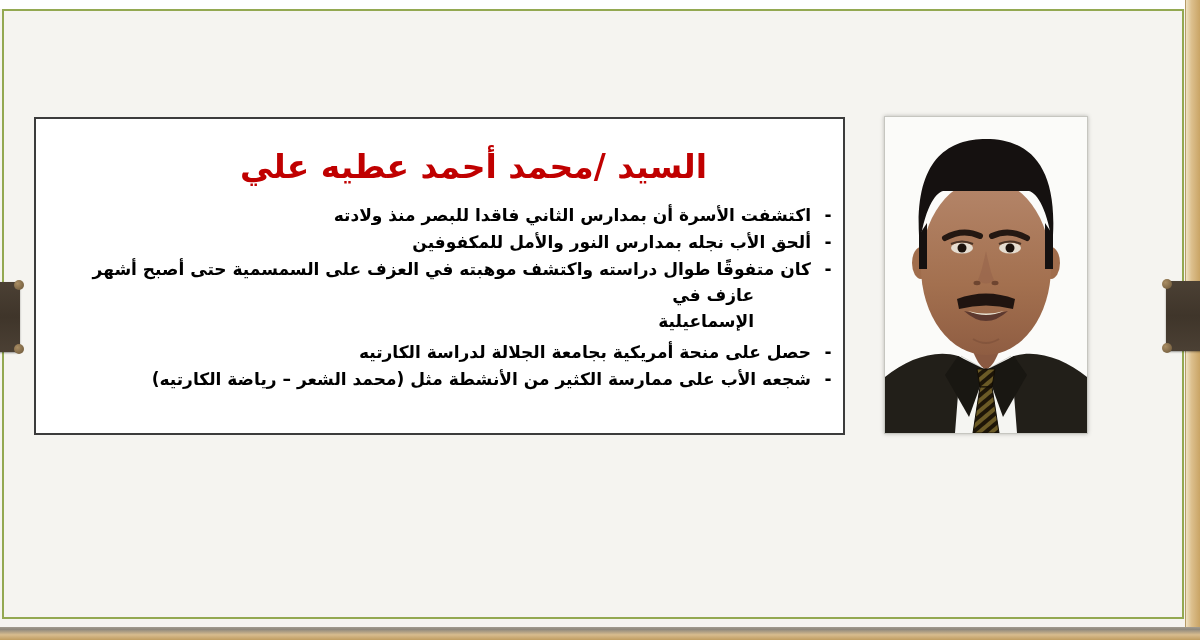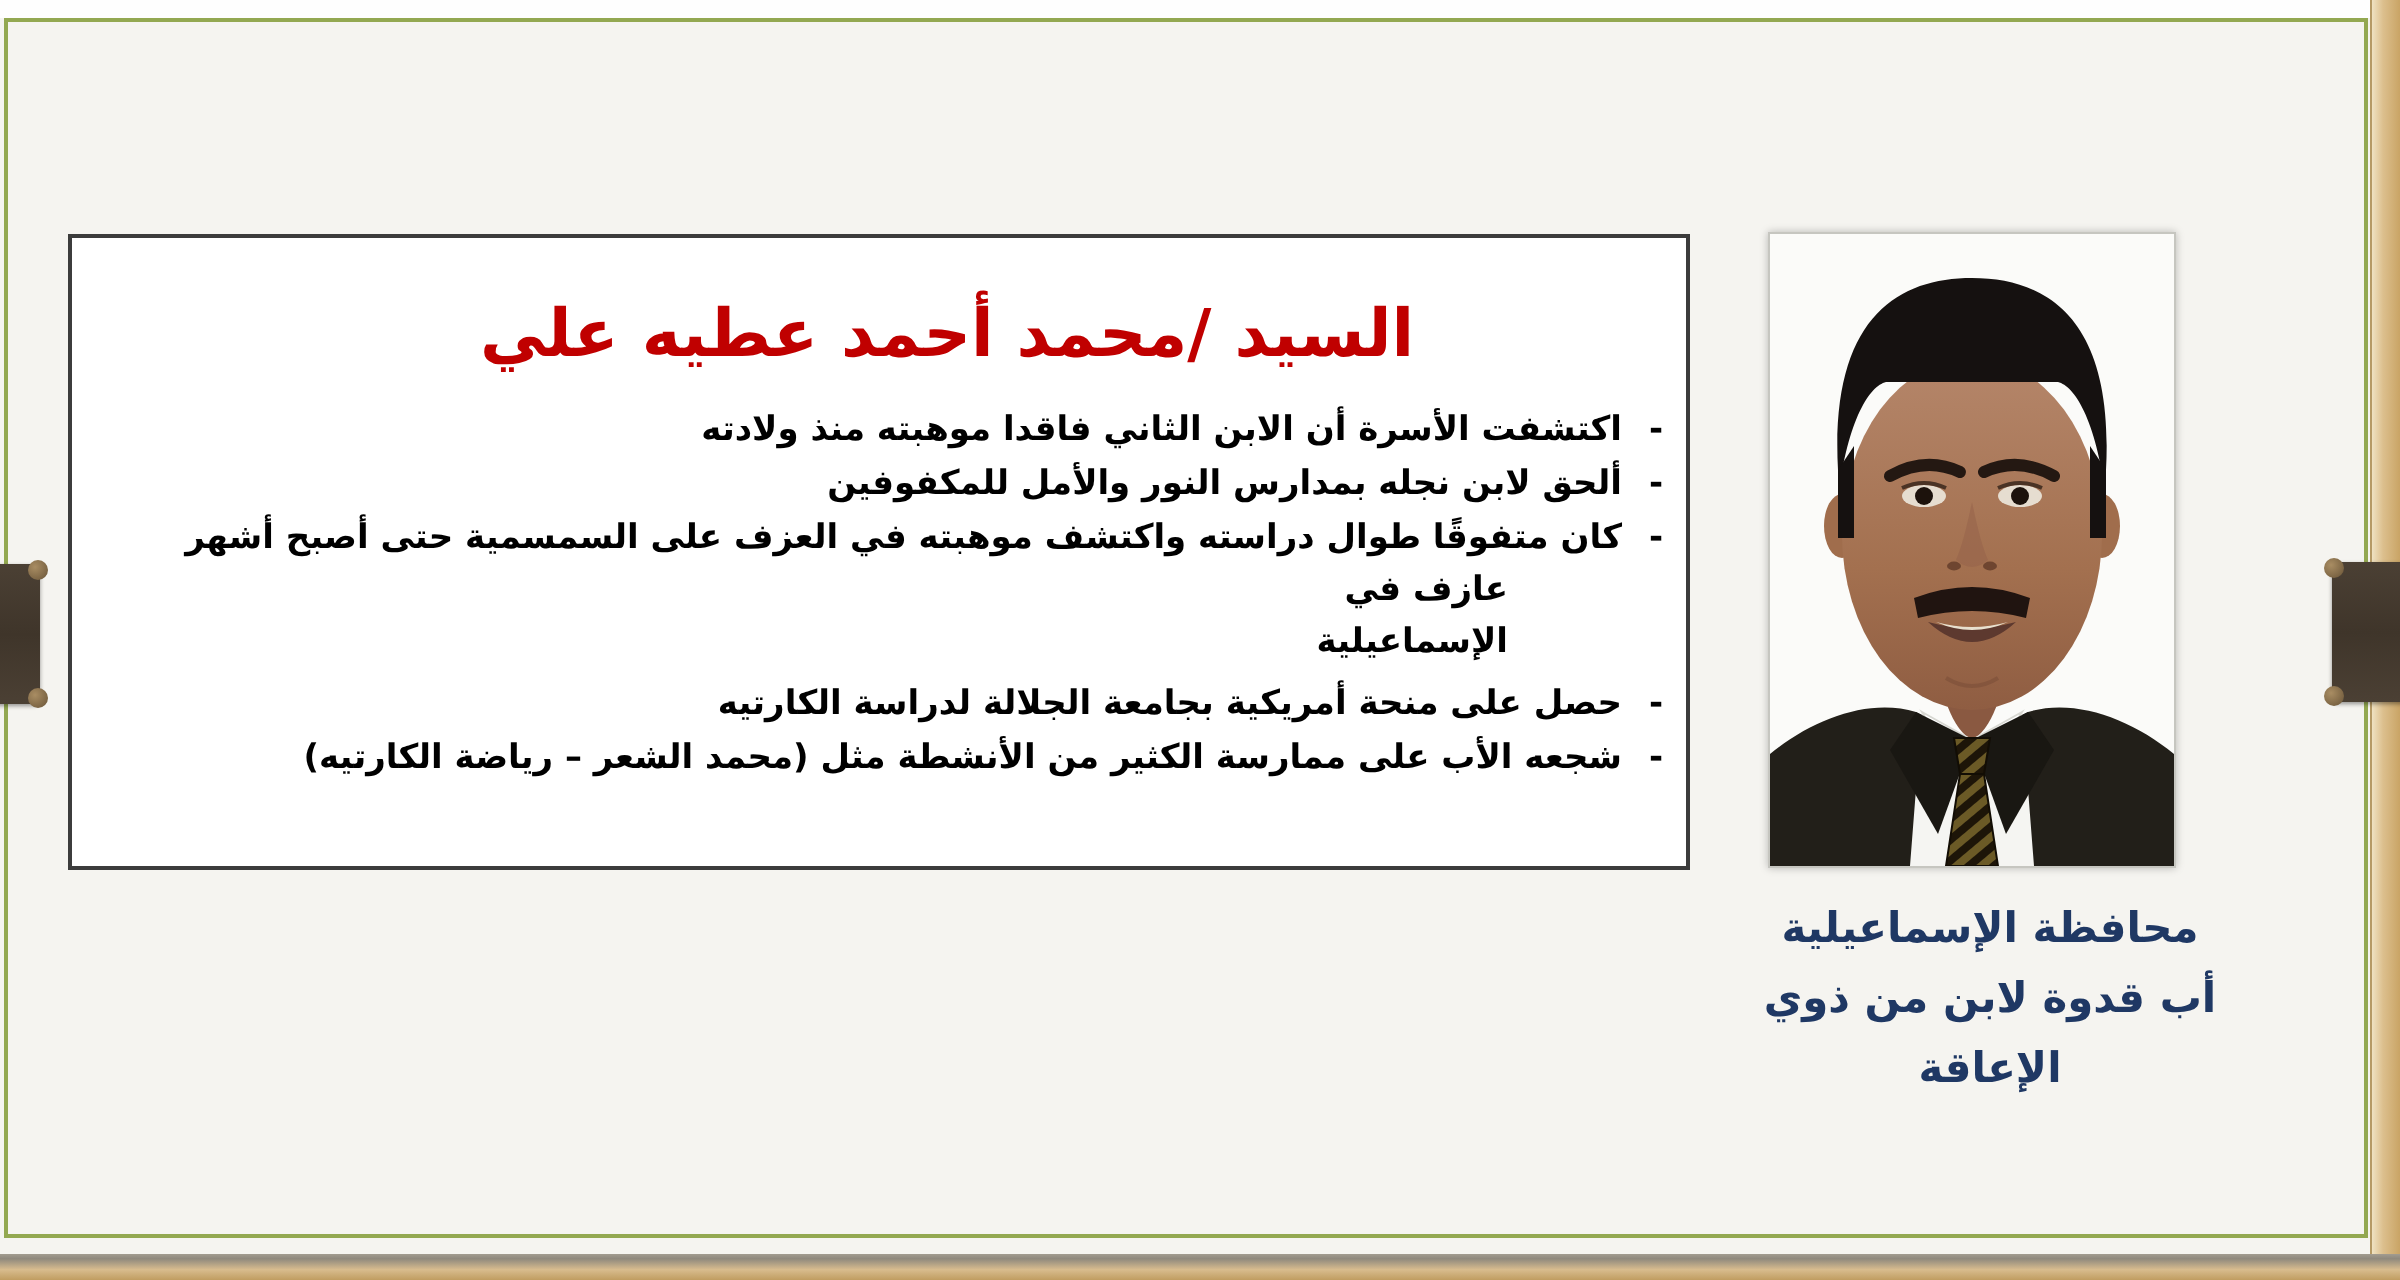--- a/index.html
+++ b/index.html
@@ -129,25 +129,25 @@
   <div class="clip clip-right">
     <span class="knob top"></span>
     <span class="knob bottom"></span>
   </div>
 
   <div class="content-box">
     <div class="slide-title">السيد /محمد أحمد عطيه علي</div>
     <div class="bullets">
       <div class="bullet">
         <span class="bullet-marker">-</span>
-        <div class="bullet-text">اكتشفت الأسرة أن الابن الثاني فاقدا موهبته منذ ولادته</div>
-      </div>
-      <div class="bullet">
-        <span class="bullet-marker">-</span>
-        <div class="bullet-text">ألحق لابن نجله بمدارس النور والأمل للمكفوفين</div>
+        <div class="bullet-text">اكتشفت الأسرة أن بمدارس الثاني فاقدا للبصر منذ ولادته</div>
+      </div>
+      <div class="bullet">
+        <span class="bullet-marker">-</span>
+        <div class="bullet-text">ألحق الأب نجله بمدارس النور والأمل للمكفوفين</div>
       </div>
       <div class="bullet">
         <span class="bullet-marker">-</span>
         <div class="bullet-text">كان متفوقًا طوال دراسته واكتشف موهبته في العزف على السمسمية حتى أصبح أشهر عازف في
 الإسماعيلية</div>
       </div>
       <div class="bullet spaced">
         <span class="bullet-marker">-</span>
         <div class="bullet-text">حصل على منحة أمريكية بجامعة الجلالة لدراسة الكارتيه</div>
       </div>
@@ -214,18 +214,14 @@
 
       <path d="M72,182 Q101,171 130,182 L128,192 Q101,185 74,192 Z" fill="#201410"></path>
 
       <path d="M79,194 Q101,200 123,194 Q101,214 79,194 Z" fill="#5d392f"></path>
       <path d="M83,194 Q101,199 119,194 Q101,202 83,194 Z" fill="#e8e0cf"></path>
 
       <path d="M88,222 Q101,230 114,222" stroke="#7c4e38" stroke-width="2" fill="none" opacity="0.6"></path>
     </svg>
   </div>
 
-  <div class="caption">
-    <div>محافظة الإسماعيلية</div>
-    <div>أب قدوة لابن من ذوي الإعاقة</div>
-  </div>
 
 </div>
 
 </body></html>

